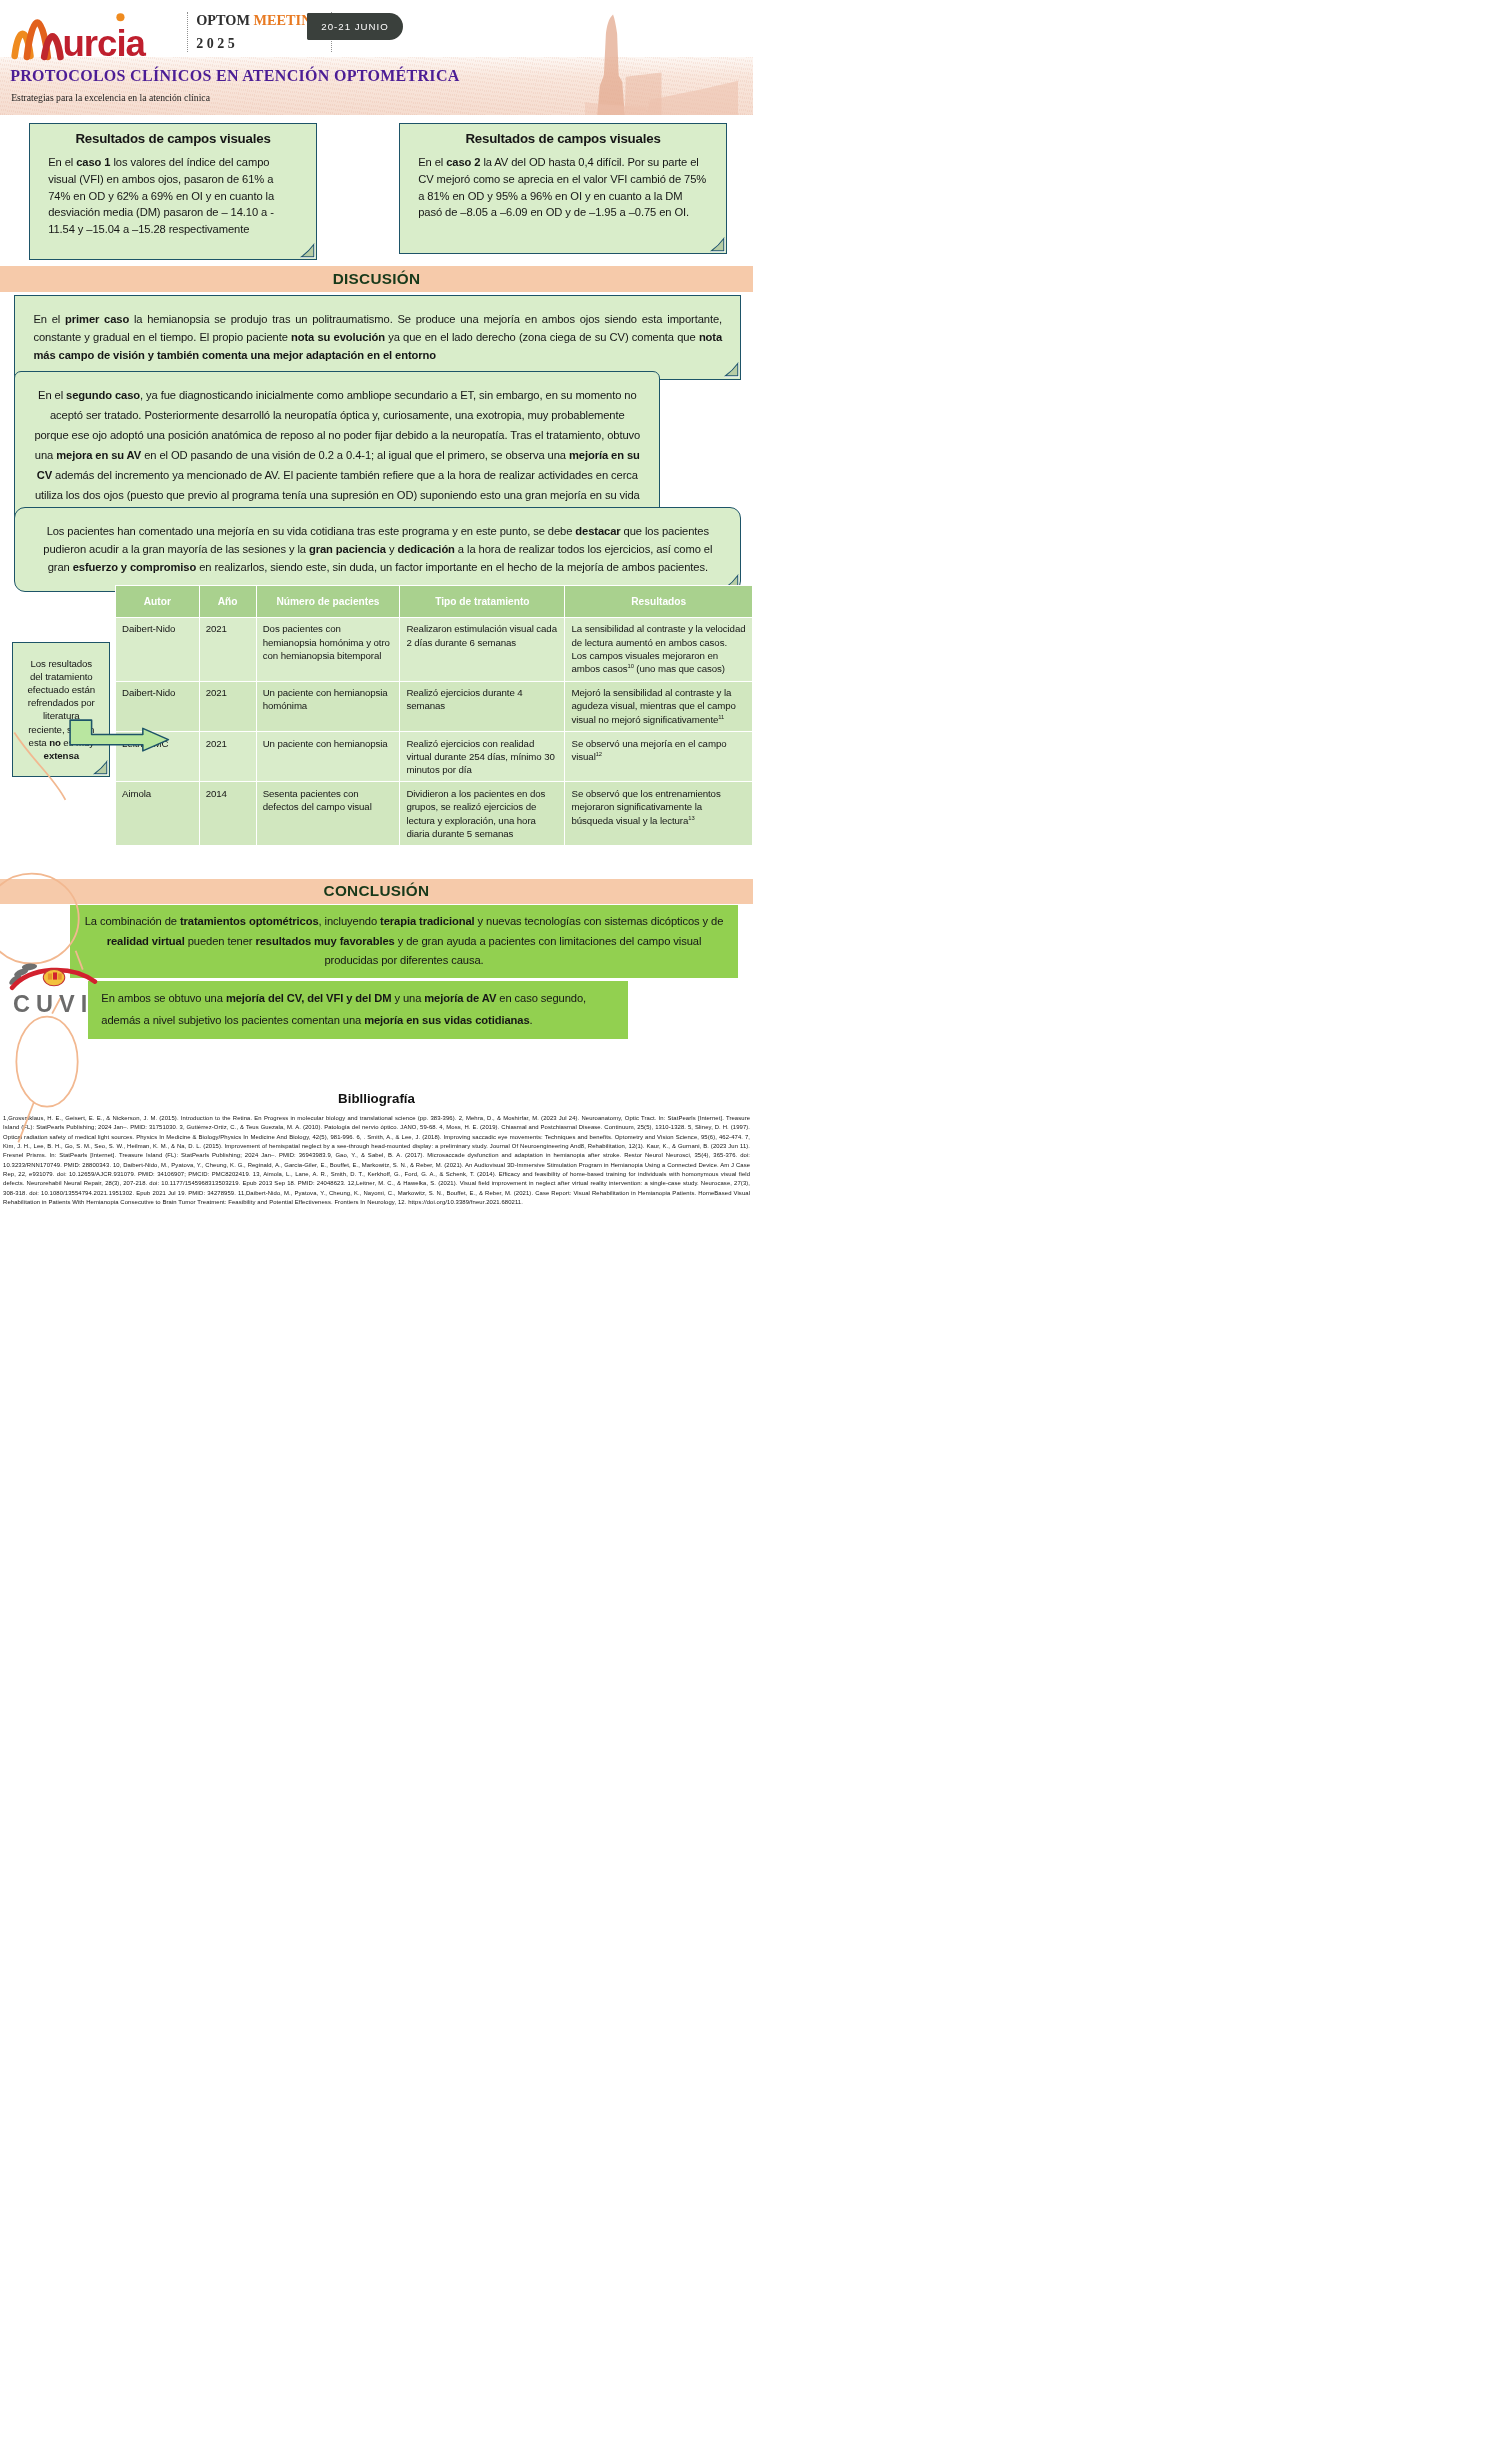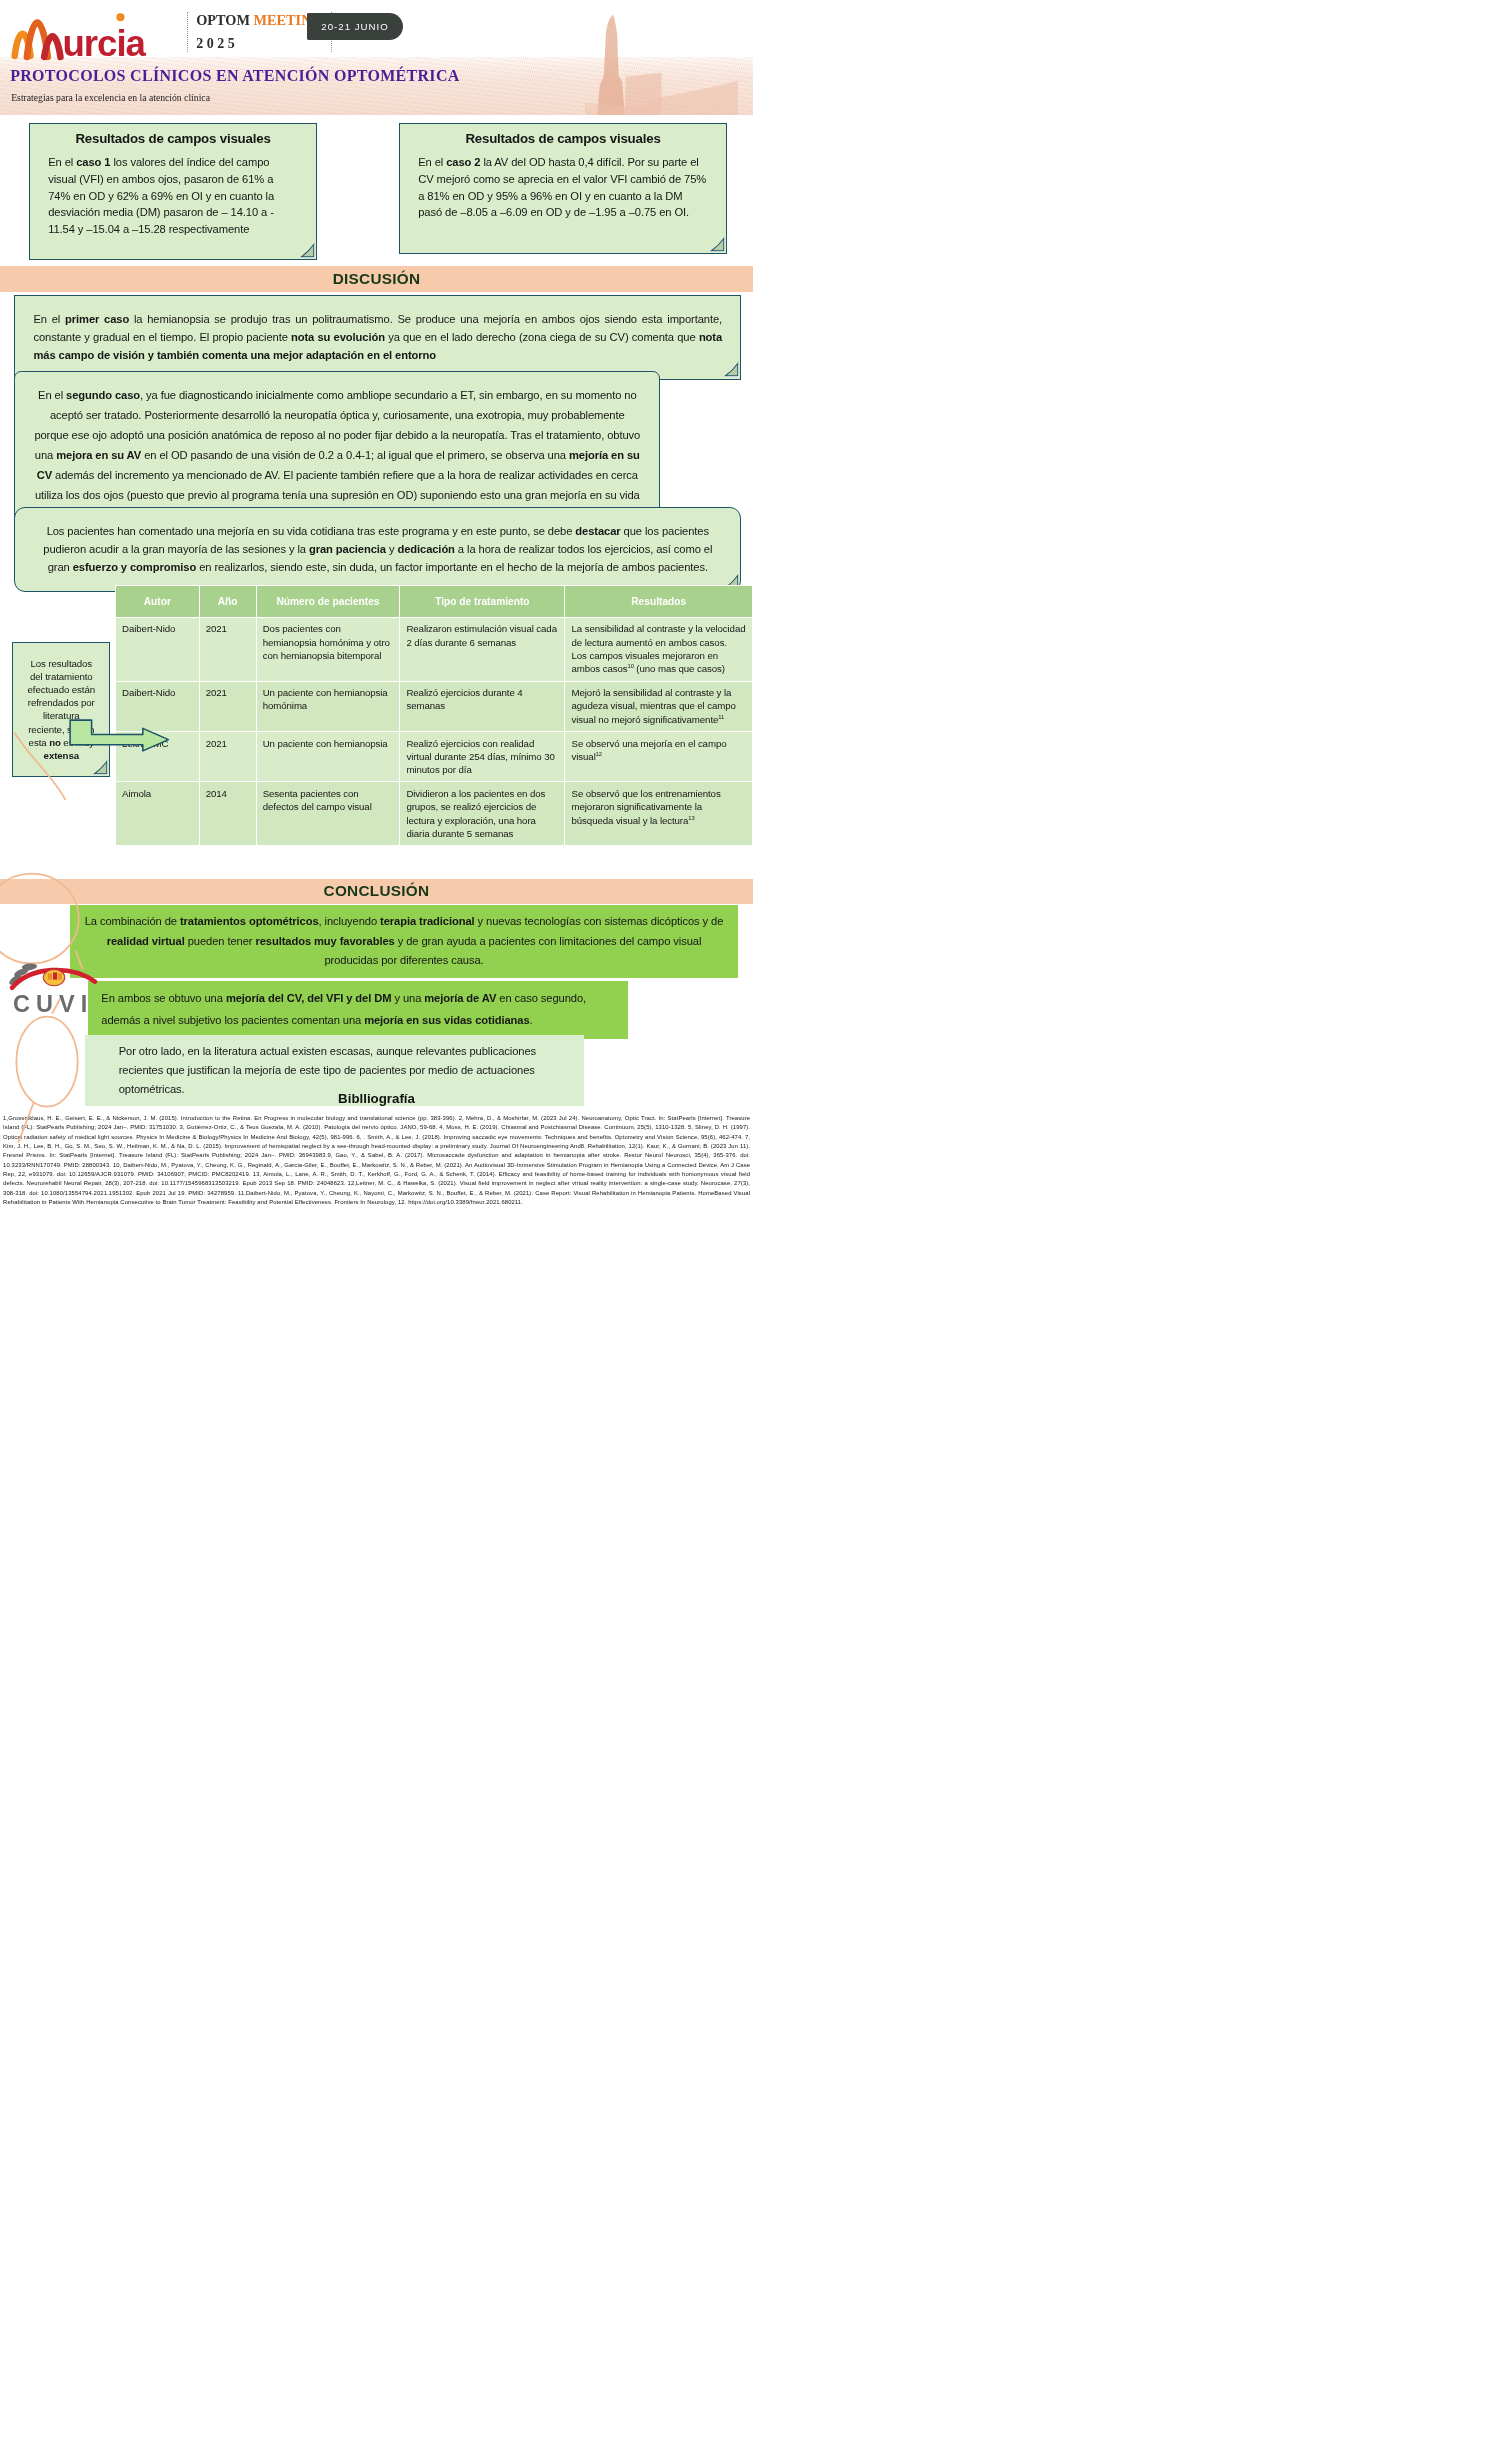--- a/index.html
+++ b/index.html
@@ -248,23 +248,20 @@
   <div class="band conclusion">
     <span>CONCLUSIÓN</span>
   </div>
 
   <div class="cbox cboxA">
     <p><span>La combinación de </span><span class="b">tratamientos optométricos</span><span>, incluyendo </span><span class="b">terapia tradicional</span><span> y nuevas tecnologías con sistemas dicópticos y de </span><span class="b">realidad virtual</span><span> pueden tener </span><span class="b">resultados muy favorables</span><span> y  de gran ayuda a pacientes con limitaciones del campo visual producidas por diferentes causa.</span></p>
   </div>
   <div class="cbox cboxB">
     <p><span>En ambos se obtuvo una </span><span class="b">mejoría del CV, del VFI y del DM</span><span> y una </span><span class="b">mejoría de AV</span><span> en caso segundo, además a nivel subjetivo los pacientes comentan una </span><span class="b">mejoría en sus vidas cotidianas</span><span>.</span></p>
   </div>
-  <div class="cbox cboxC">
-    <p><span>Por otro lado, en la literatura actual existen escasas, aunque relevantes publicaciones recientes que justifican la mejoría de este tipo de pacientes por medio de actuaciones optométricas.</span></p>
-  </div>
 
   <div class="cuvi">
     <svg width="92" height="32" viewBox="0 0 180 62">
       <ellipse cx="16" cy="40" rx="14" ry="6" fill="#6f6f6f" transform="rotate(-38 16 40)"></ellipse>
       <ellipse cx="28" cy="26" rx="15" ry="6" fill="#6f6f6f" transform="rotate(-22 28 26)"></ellipse>
       <ellipse cx="44" cy="15" rx="15" ry="6.5" fill="#6f6f6f" transform="rotate(-6 44 15)"></ellipse>
       <path d="M10,56 C45,14 125,10 172,44" fill="none" stroke="#d2212e" stroke-width="9" stroke-linecap="round"></path>
       <ellipse cx="92" cy="36" rx="21" ry="16" fill="#f3c13d" stroke="#c23333" stroke-width="2"></ellipse>
       <rect x="80" y="28" width="8" height="12" fill="#e8912b"></rect>
       <rect x="90" y="26" width="8" height="14" fill="#d2212e"></rect>

